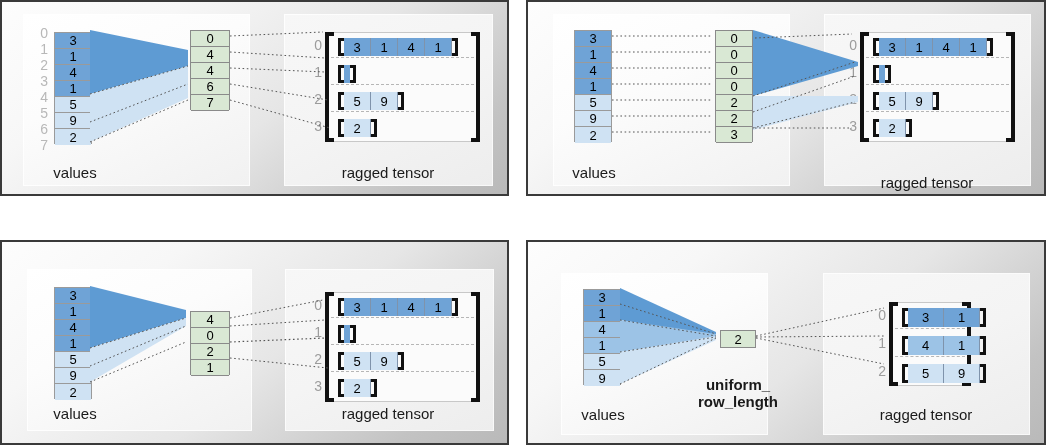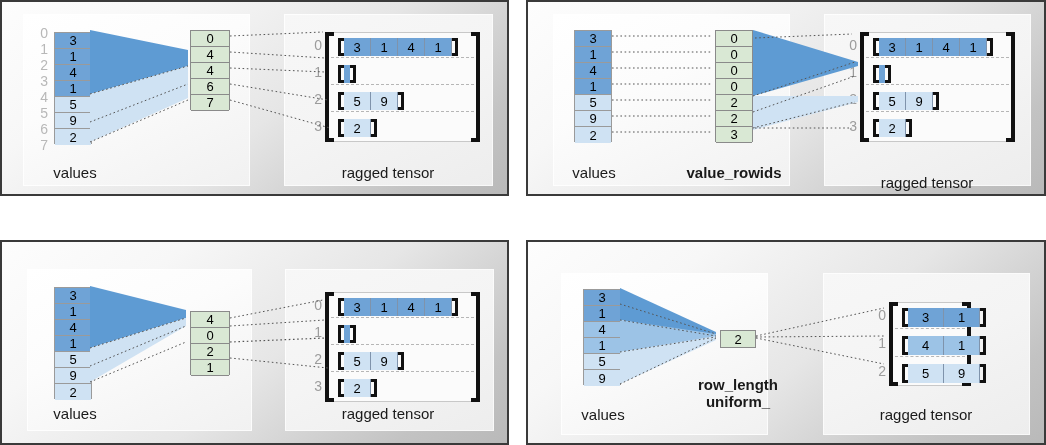--- a/index.html
+++ b/index.html
@@ -273,21 +273,20 @@
           <div class="inner-brk-l" style="height: 18px;"></div>
           <div class="rt-cell" style="width: 27px; height: 18px; background: rgb(207, 226, 243);">2</div>
           <div class="inner-brk-r" style="height: 18px;"></div>
         </div>
       </div>
       <div class="rowidx" style="left: 315px; top: 36px; width: 14px;">0</div>
       <div class="rowidx" style="left: 315px; top: 63px; width: 14px;">1</div>
       <div class="rowidx" style="left: 315px; top: 90px; width: 14px;">2</div>
       <div class="rowidx" style="left: 315px; top: 117px; width: 14px;">3</div>
       <div class="caption" style="left: -14px; top: 162px; width: 160px;">values</div>
-      <div class="caption bold" style="left: 126px; top: 162px; width: 160px;">value_rowids</div>
       <div class="caption" style="left: 319px; top: 172px; width: 160px;">ragged tensor</div>
     </div>
     <div class="panel p3">
       <div class="card left" style="left: 26px; top: 28px; width: 223px; height: 160px;"></div>
       <div class="card right" style="left: 284px; top: 28px; width: 207px; height: 160px;"></div>
       <div class="col" style="left: 52px; top: 45px; width: 38px; height: 112px;">
         <div class="cell" style="height: 16px; background: rgb(111, 163, 214);">3</div>
         <div class="cell" style="height: 16px; background: rgb(111, 163, 214);">1</div>
         <div class="cell" style="height: 16px; background: rgb(111, 163, 214);">4</div>
         <div class="cell" style="height: 16px; background: rgb(111, 163, 214);">1</div>
@@ -375,22 +374,22 @@
           <div class="rt-cell" style="width: 36px; height: 19px; background: rgb(207, 226, 243);">5</div>
           <div class="rt-cell" style="width: 36px; height: 19px; background: rgb(207, 226, 243);">9</div>
           <div class="inner-brk-r" style="height: 19px;"></div>
         </div>
       </div>
       <div class="rowidx" style="left: 344px; top: 66px; width: 14px;">0</div>
       <div class="rowidx" style="left: 344px; top: 94px; width: 14px;">1</div>
       <div class="rowidx" style="left: 344px; top: 122px; width: 14px;">2</div>
       <div class="caption" style="left: -5px; top: 164px; width: 160px;">values</div>
       <div class="caption bold" style="left: 130px; top: 134px; width: 160px;">
+        <div>uniform_</div>
         <div>row_length</div>
-        <div>uniform_</div>
       </div>
       <div class="caption" style="left: 318px; top: 164px; width: 160px;">ragged tensor</div>
     </div>
     <svg class="overlay" width="1046" height="445">
       <polygon points="90,30 90,94 188,66 188,50" fill="#5e9bd3" fill-opacity="1" stroke="none"></polygon>
       <polygon points="90,94 90,142 188,98 188,66" fill="#cfe2f3" fill-opacity="1" stroke="none"></polygon>
       <line x1="230" y1="36" x2="323" y2="32" stroke="#555" stroke-width="1" stroke-dasharray="1.6 2.6" stroke-linecap="butt"></line>
       <line x1="230" y1="52" x2="325" y2="58" stroke="#555" stroke-width="1" stroke-dasharray="1.6 2.6" stroke-linecap="butt"></line>
       <line x1="230" y1="68" x2="325" y2="72" stroke="#555" stroke-width="1" stroke-dasharray="1.6 2.6" stroke-linecap="butt"></line>
       <line x1="230" y1="84" x2="328" y2="100" stroke="#555" stroke-width="1" stroke-dasharray="1.6 2.6" stroke-linecap="butt"></line>

